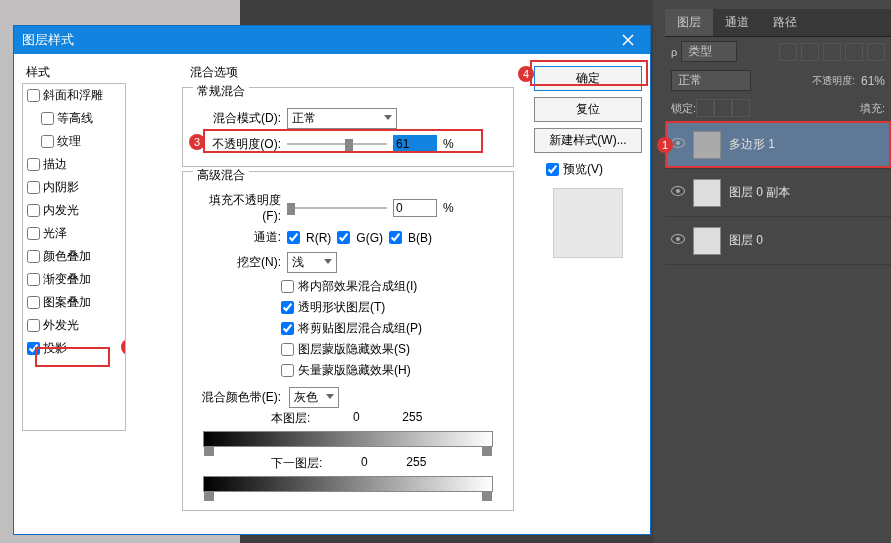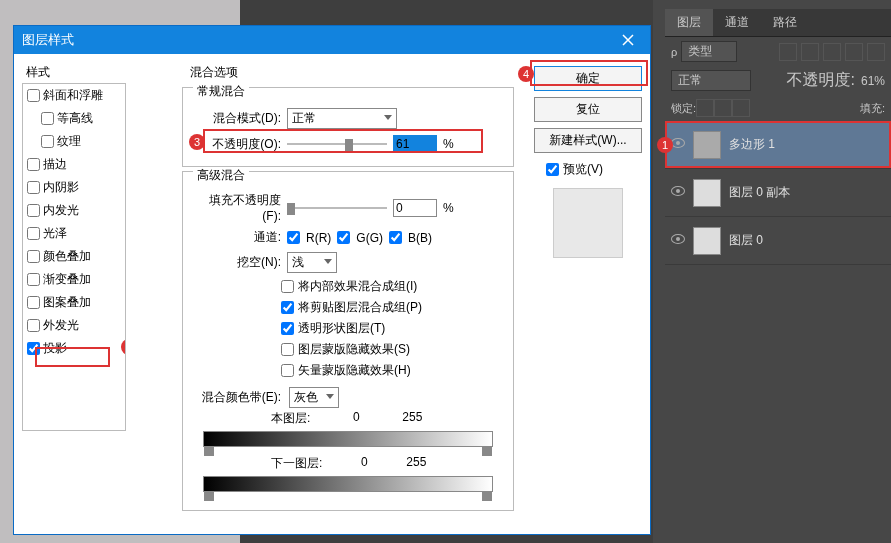--- a/index.html
+++ b/index.html
@@ -10,21 +10,21 @@
 
 .layers-panel { position: absolute; right: 0; top: 9px; width: 226px; background: #474747; color: #c8c8c8; font-size: 12px; }
 .panel-tabs { display: flex; background: #383838; border-bottom: 1px solid #222; }
 .panel-tab { padding: 5px 12px; cursor: pointer; }
 .panel-tab.active { background: #535353; }
 .type-row { display: flex; align-items: center; padding: 4px 6px; gap: 4px; background: #474747; }
 .type-select { background: #535353; color: #c8c8c8; border: 1px solid #333; font-size: 12px; padding: 1px 6px; width: 56px; }
 .icon-btn { width: 18px; height: 18px; display: inline-block; background: #474747; border: 1px solid #555; }
 .blend-row { display: flex; padding: 4px 6px; align-items: center; gap: 6px; }
 .blend-select { background: #535353; color: #c8c8c8; border: 1px solid #333; font-size: 12px; padding: 1px 6px; width: 80px; }
-.opacity-label { margin-left: auto; font-size: 16px; }
+.opacity-label { margin-left: auto; font-size: 10px; }
 .lock-row { display: flex; padding: 4px 6px; align-items: center; gap: 0; font-size: 11px; }
 .fill-label { margin-left: auto; }
 .layers-list { background: #474747; }
 .layer-item { display: flex; align-items: center; padding: 4px 6px; gap: 8px; height: 48px; border-bottom: 1px solid #3a3a3a; }
 .layer-item.selected { background: #5f7895; position: relative; }
 .visibility-eye { width: 14px; height: 14px; }
 .eye-shape { width: 14px; height: 10px; border: 1px solid #aaa; border-radius: 50%; position: relative; }
 .eye-shape::after { content: ''; position: absolute; left: 4px; top: 2px; width: 4px; height: 4px; background: #aaa; border-radius: 50%; }
 .layer-thumb { width: 28px; height: 28px; background: #ddd; border: 1px solid #888; position: relative; }
 .layer-thumb.poly { background: #aaa; }
@@ -256,25 +256,25 @@
           <div class="form-row">
             <label>挖空(N):</label>
             <span class="select-ctrl" style="width:50px">浅</span>
           </div>
           <div class="chk-row">
               <input type="checkbox" class="chk" style="">
               <span>将内部效果混合成组(I)</span>
             </div>
           <div class="chk-row">
               <input type="checkbox" checked="" class="chk" style="">
+              <span>透明形状图层(T)</span>
+            </div>
+          <div class="chk-row">
+              <input type="checkbox" checked="" class="chk" style="">
               <span>将剪贴图层混合成组(P)</span>
-            </div>
-          <div class="chk-row">
-              <input type="checkbox" checked="" class="chk" style="">
-              <span>透明形状图层(T)</span>
             </div>
           <div class="chk-row">
               <input type="checkbox" class="chk" style="">
               <span>图层蒙版隐藏效果(S)</span>
             </div>
           <div class="chk-row">
               <input type="checkbox" class="chk" style="">
               <span>矢量蒙版隐藏效果(H)</span>
             </div>
 

